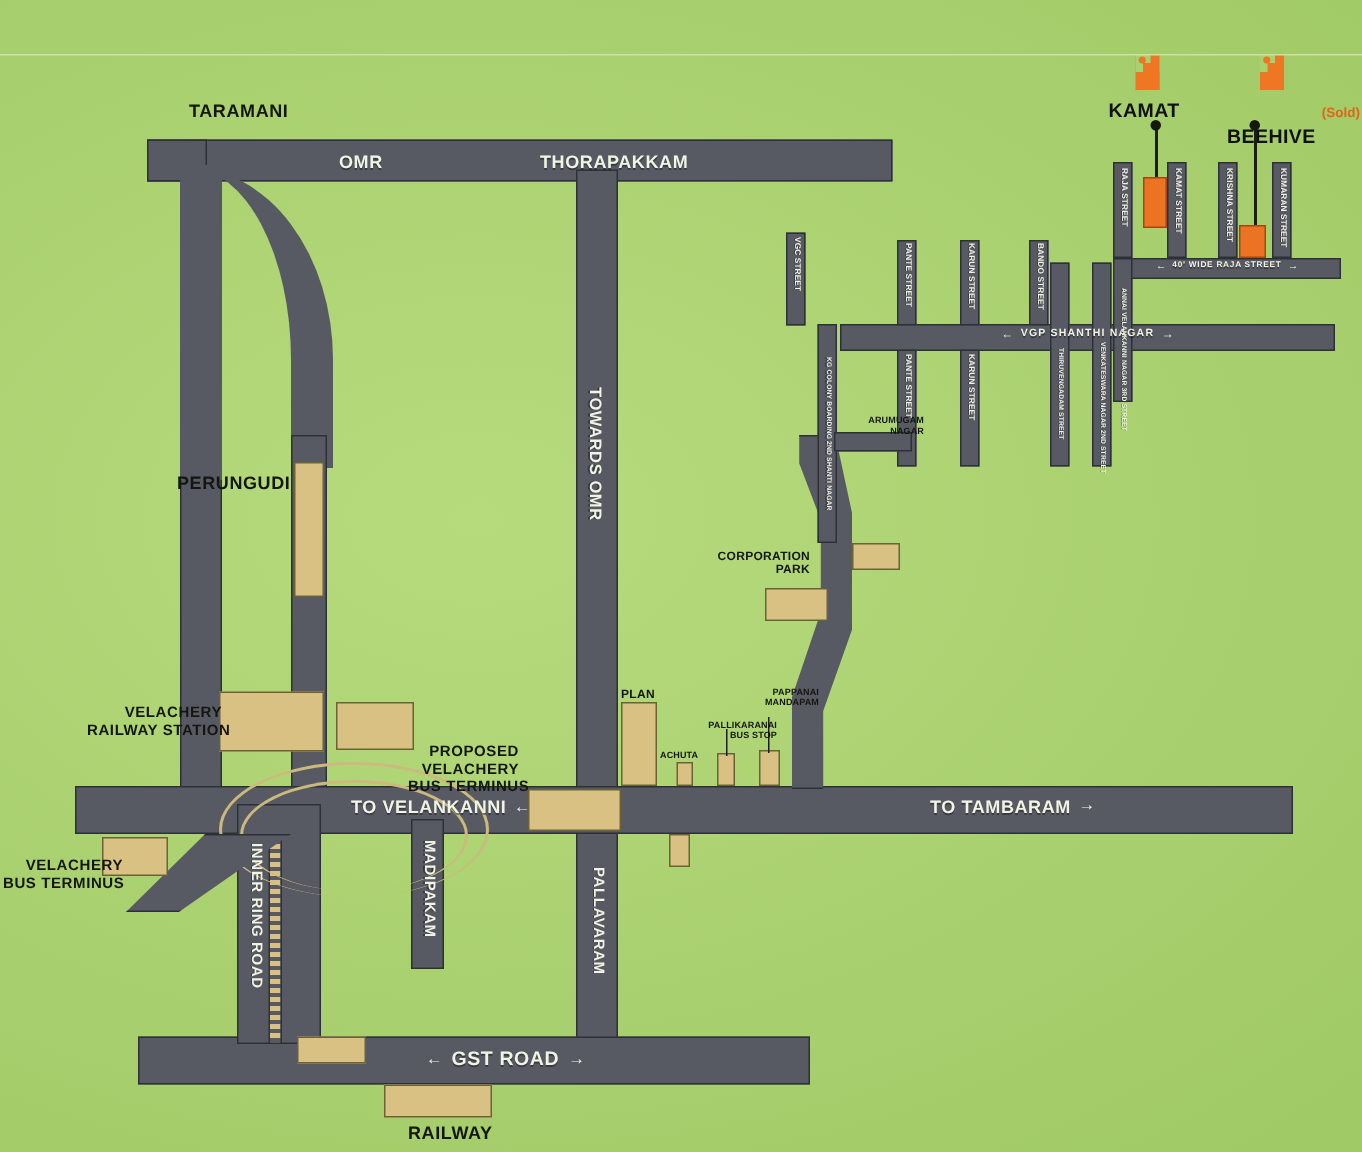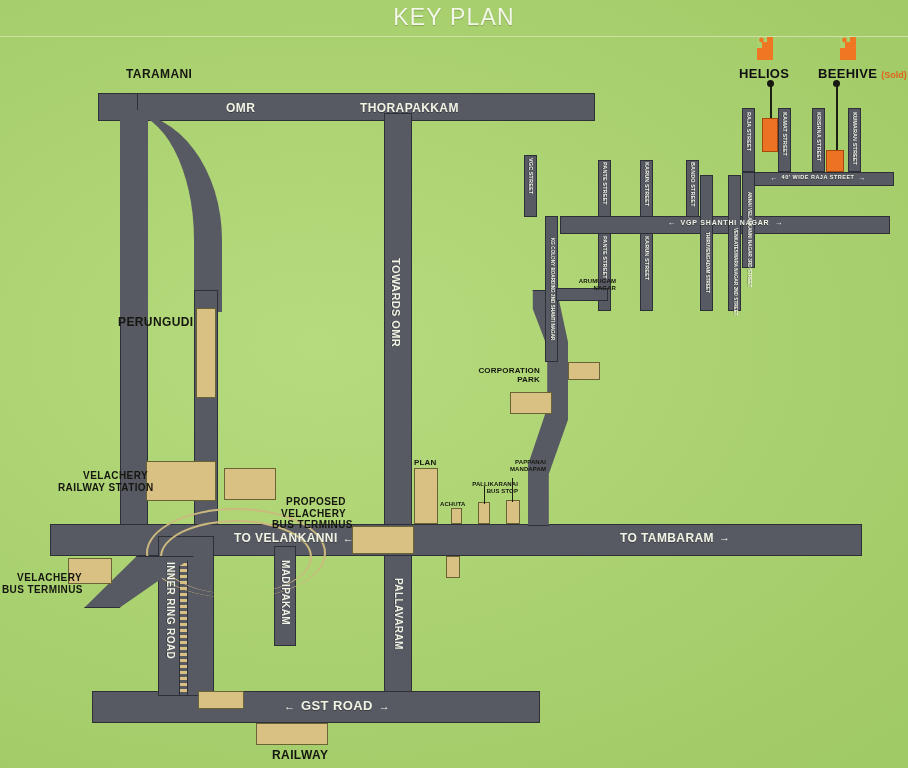--- a/index.html
+++ b/index.html
@@ -60,21 +60,20 @@
     background:repeating-linear-gradient(to bottom,#d9c183 0 3px, #585a63 3px 6px);
     border:1px solid #2e3038;box-sizing:border-box;
   }
   .sep{position:absolute;background:#777a84;}
 </style>
 </head>
 <body>
 
 <div id="map">
 
-  <div class="title">KEY PLAN</div>
 
   <div class="road" style="left:98px;top:93px;width:497px;height:28px;"></div>
 
   <div class="road" style="left:98px;top:93px;width:40px;height:28px;"></div>
 
   <div class="road" style="left:120px;top:113px;width:28px;height:420px;"></div>
 
   <div style="position:absolute;left:120px;top:110px;width:92px;height:210px;
               border-left:28px solid #585a63;border-bottom:0;
               border-top-left-radius:0;overflow:hidden;"></div>
@@ -242,34 +241,34 @@
   <div class="lbl white xtiny" style="left:752px;top:192px;transform:rotate(90deg);transform-origin:left top;font-size:4.5px;">ANNAI VELANKANNI NAGAR 3RD STREET</div>
 
   <div class="brand" style="left:753px;top:34px;">
     <svg width="26" height="30" viewBox="0 0 26 30">
       <path d="M4 2 H20 V26 H4 Z" fill="#ef7622"></path>
       <path d="M4 2 H14 V8 H9 V14 H4 Z" fill="#a9d170"></path>
       <circle cx="8.5" cy="6" r="2.4" fill="#ef7622"></circle>
       <path d="M14 26 L20 26 L20 14 Z" fill="#ef7622"></path>
     </svg>
   </div>
-  <div class="brandname" style="left:739px;top:66px;">HELIOS</div>
+  <div class="brandname" style="left:739px;top:66px;">KAMAT</div>
   <div class="leader" style="left:770px;top:82px;height:36px;width:2px;"></div>
   <div class="dot" style="left:767px;top:80px;"></div>
 
   <div class="brand" style="left:836px;top:34px;">
     <svg width="26" height="30" viewBox="0 0 26 30">
       <path d="M4 2 H20 V26 H4 Z" fill="#ef7622"></path>
       <path d="M4 2 H14 V8 H9 V14 H4 Z" fill="#a9d170"></path>
       <circle cx="8.5" cy="6" r="2.4" fill="#ef7622"></circle>
       <path d="M14 26 L20 26 L20 14 Z" fill="#ef7622"></path>
     </svg>
   </div>
   <div style="position:absolute;left:818px;top:66px;display:flex;align-items:baseline;gap:4px;">
-    <span class="brandname" style="position:relative;left:0;top:0;text-align:right;">BEEHIVE</span>
+    <span class="brandname" style="position:relative;left:0;top:17px;text-align:right;">BEEHIVE</span>
     <span class="sold">(Sold)</span>
   </div>
   <div class="leader" style="left:836px;top:82px;height:68px;width:2px;"></div>
   <div class="dot" style="left:833px;top:80px;"></div>
 
   <div class="sep" style="left:0;top:36px;width:908px;height:1px;background:#cfe0a5;"></div>
 
 </div>
 
 </body></html>

